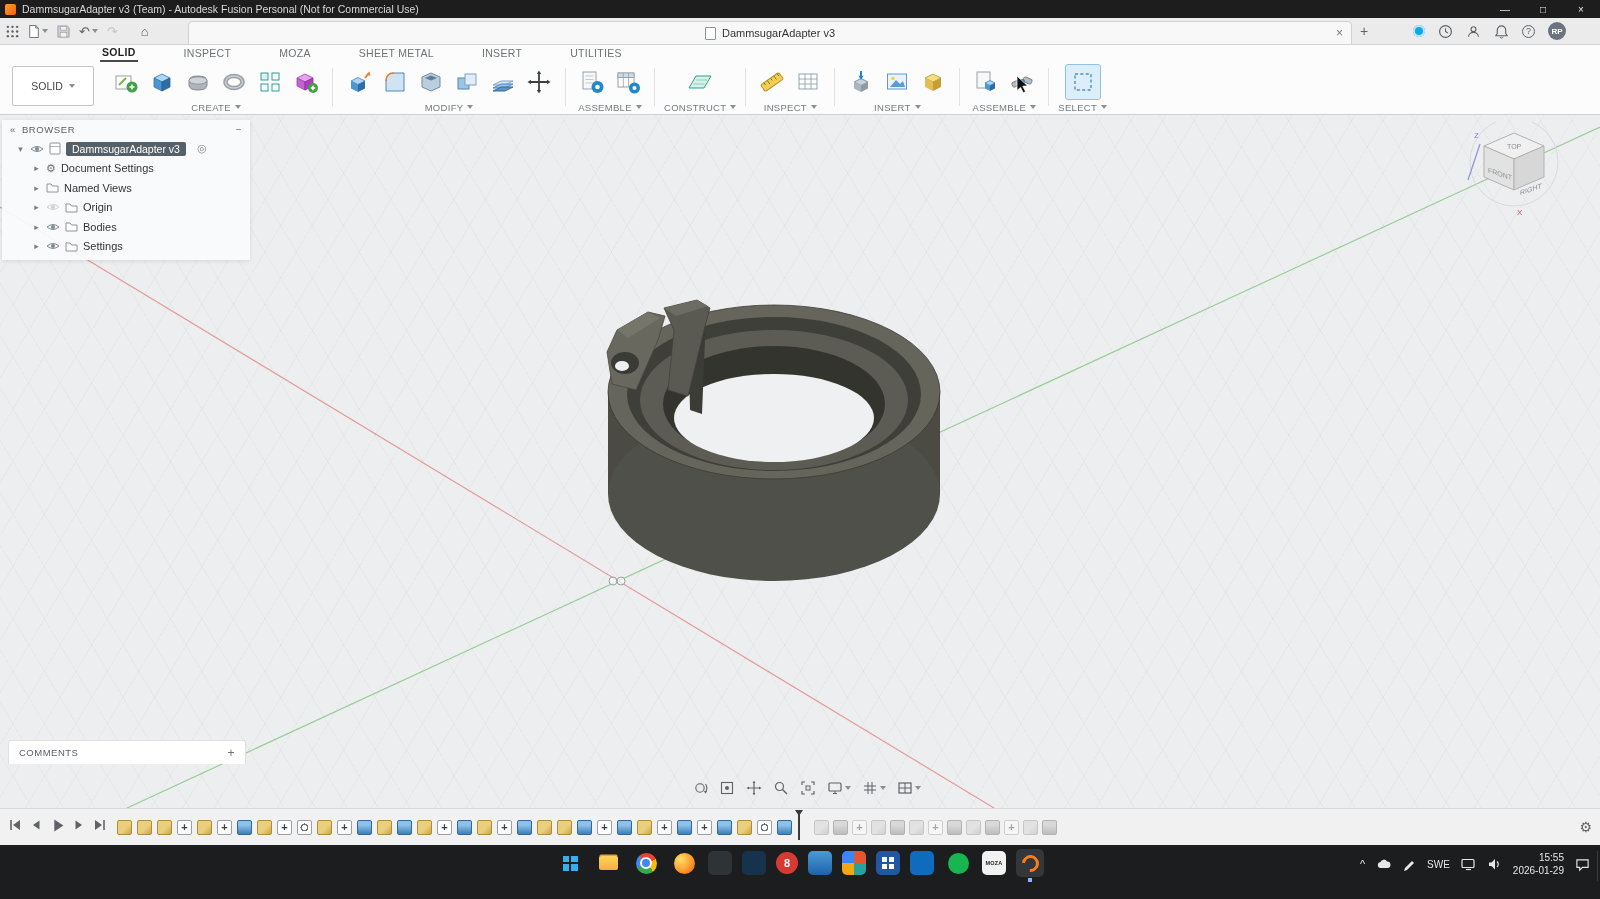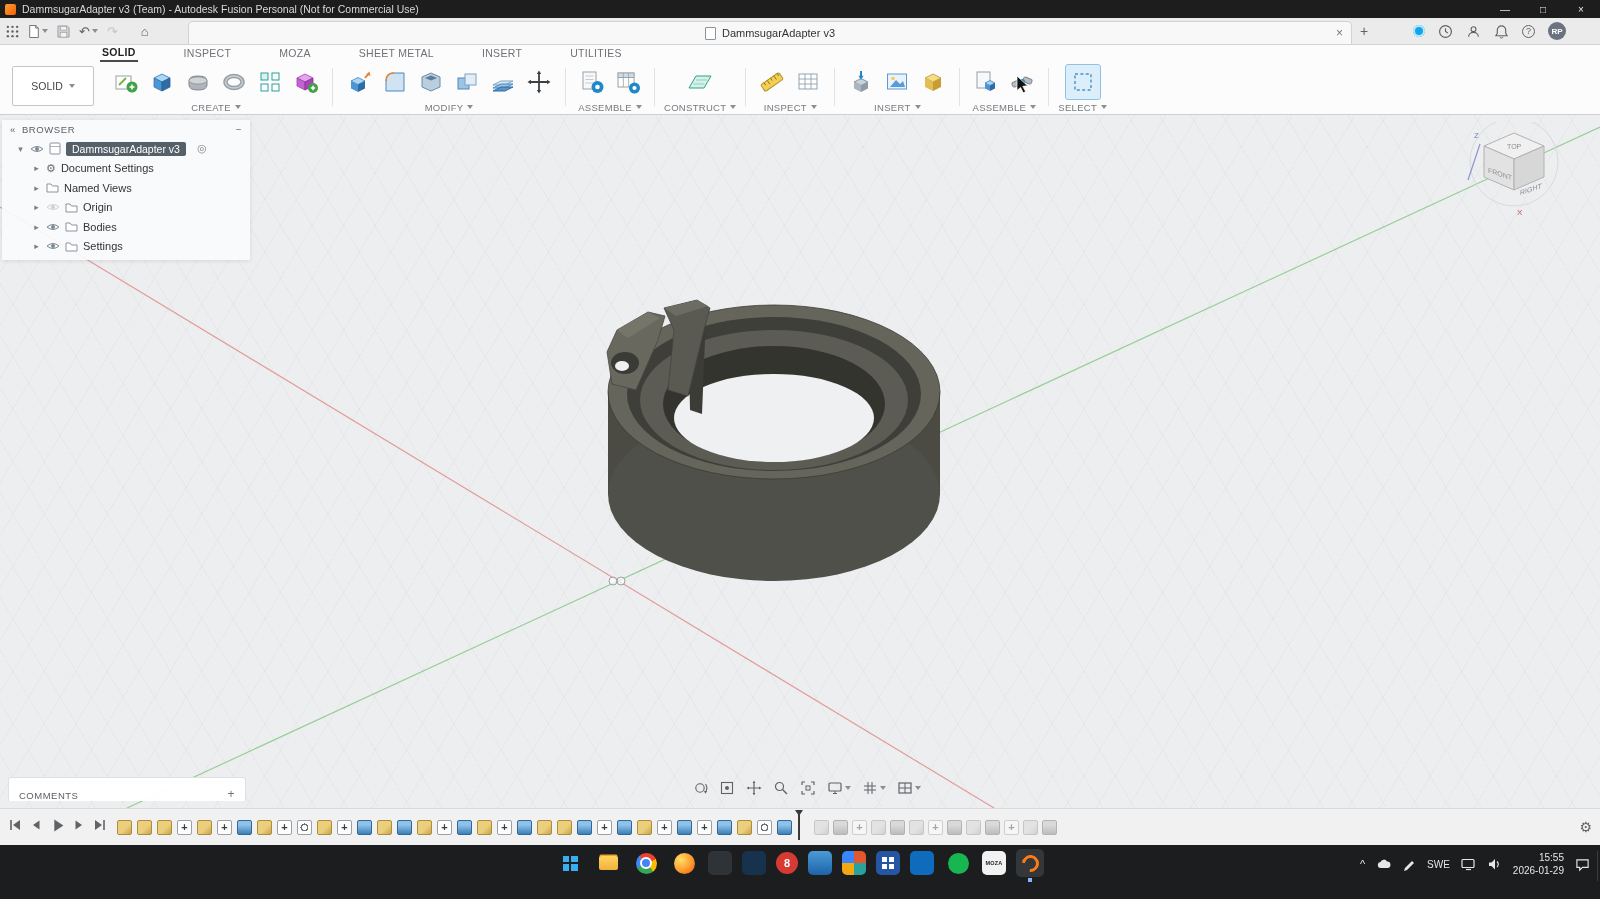--- a/index.html
+++ b/index.html
@@ -69,23 +69,23 @@
   .pill { background:#566069; color:#fff; padding:1px 6px; border-radius:2px; font-size:10.5px; }
   .target { margin-left:6px; color:#7a7f84; font-size:11px; }
   .eye { display:flex; }
   .eye.off { opacity:.35; }
   .gearg { font-size:11px; color:#6d7176; line-height:1; }
 
   
   .viewcube { position:absolute; right:28px; top:122px; width:110px; height:100px; }
 
   
-  .comments { position:absolute; left:8px; top:777px; width:238px; height:24px; background:rgba(255,255,255,.96);
+  .comments { position:absolute; left:8px; top:740px; width:238px; height:24px; background:rgba(255,255,255,.96);
     border:1px solid #e0e0e0; border-bottom:none; border-radius:3px 3px 0 0;
-    display:flex; align-items:flex-end; font-size:9.5px; letter-spacing:.5px; color:#5c6166; padding:0 10px; }
+    display:flex; align-items:center; font-size:9.5px; letter-spacing:.5px; color:#5c6166; padding:0 10px; }
   .comments .sp { flex:1; }
 
   
   .navbar { position:absolute; top:779px; left:690px; display:flex; align-items:center; gap:7px; }
   .nav-item { display:flex; align-items:center; gap:2px; padding:1px 2px; }
 
   
   .timeline { position:absolute; top:808px; left:0; right:0; height:37px; background:#f1f1f1; border-top:1px solid #dadada;
     display:flex; align-items:center; padding:0 8px; }
   .tl-controls { display:flex; align-items:center; gap:7px; margin-right:10px; }

